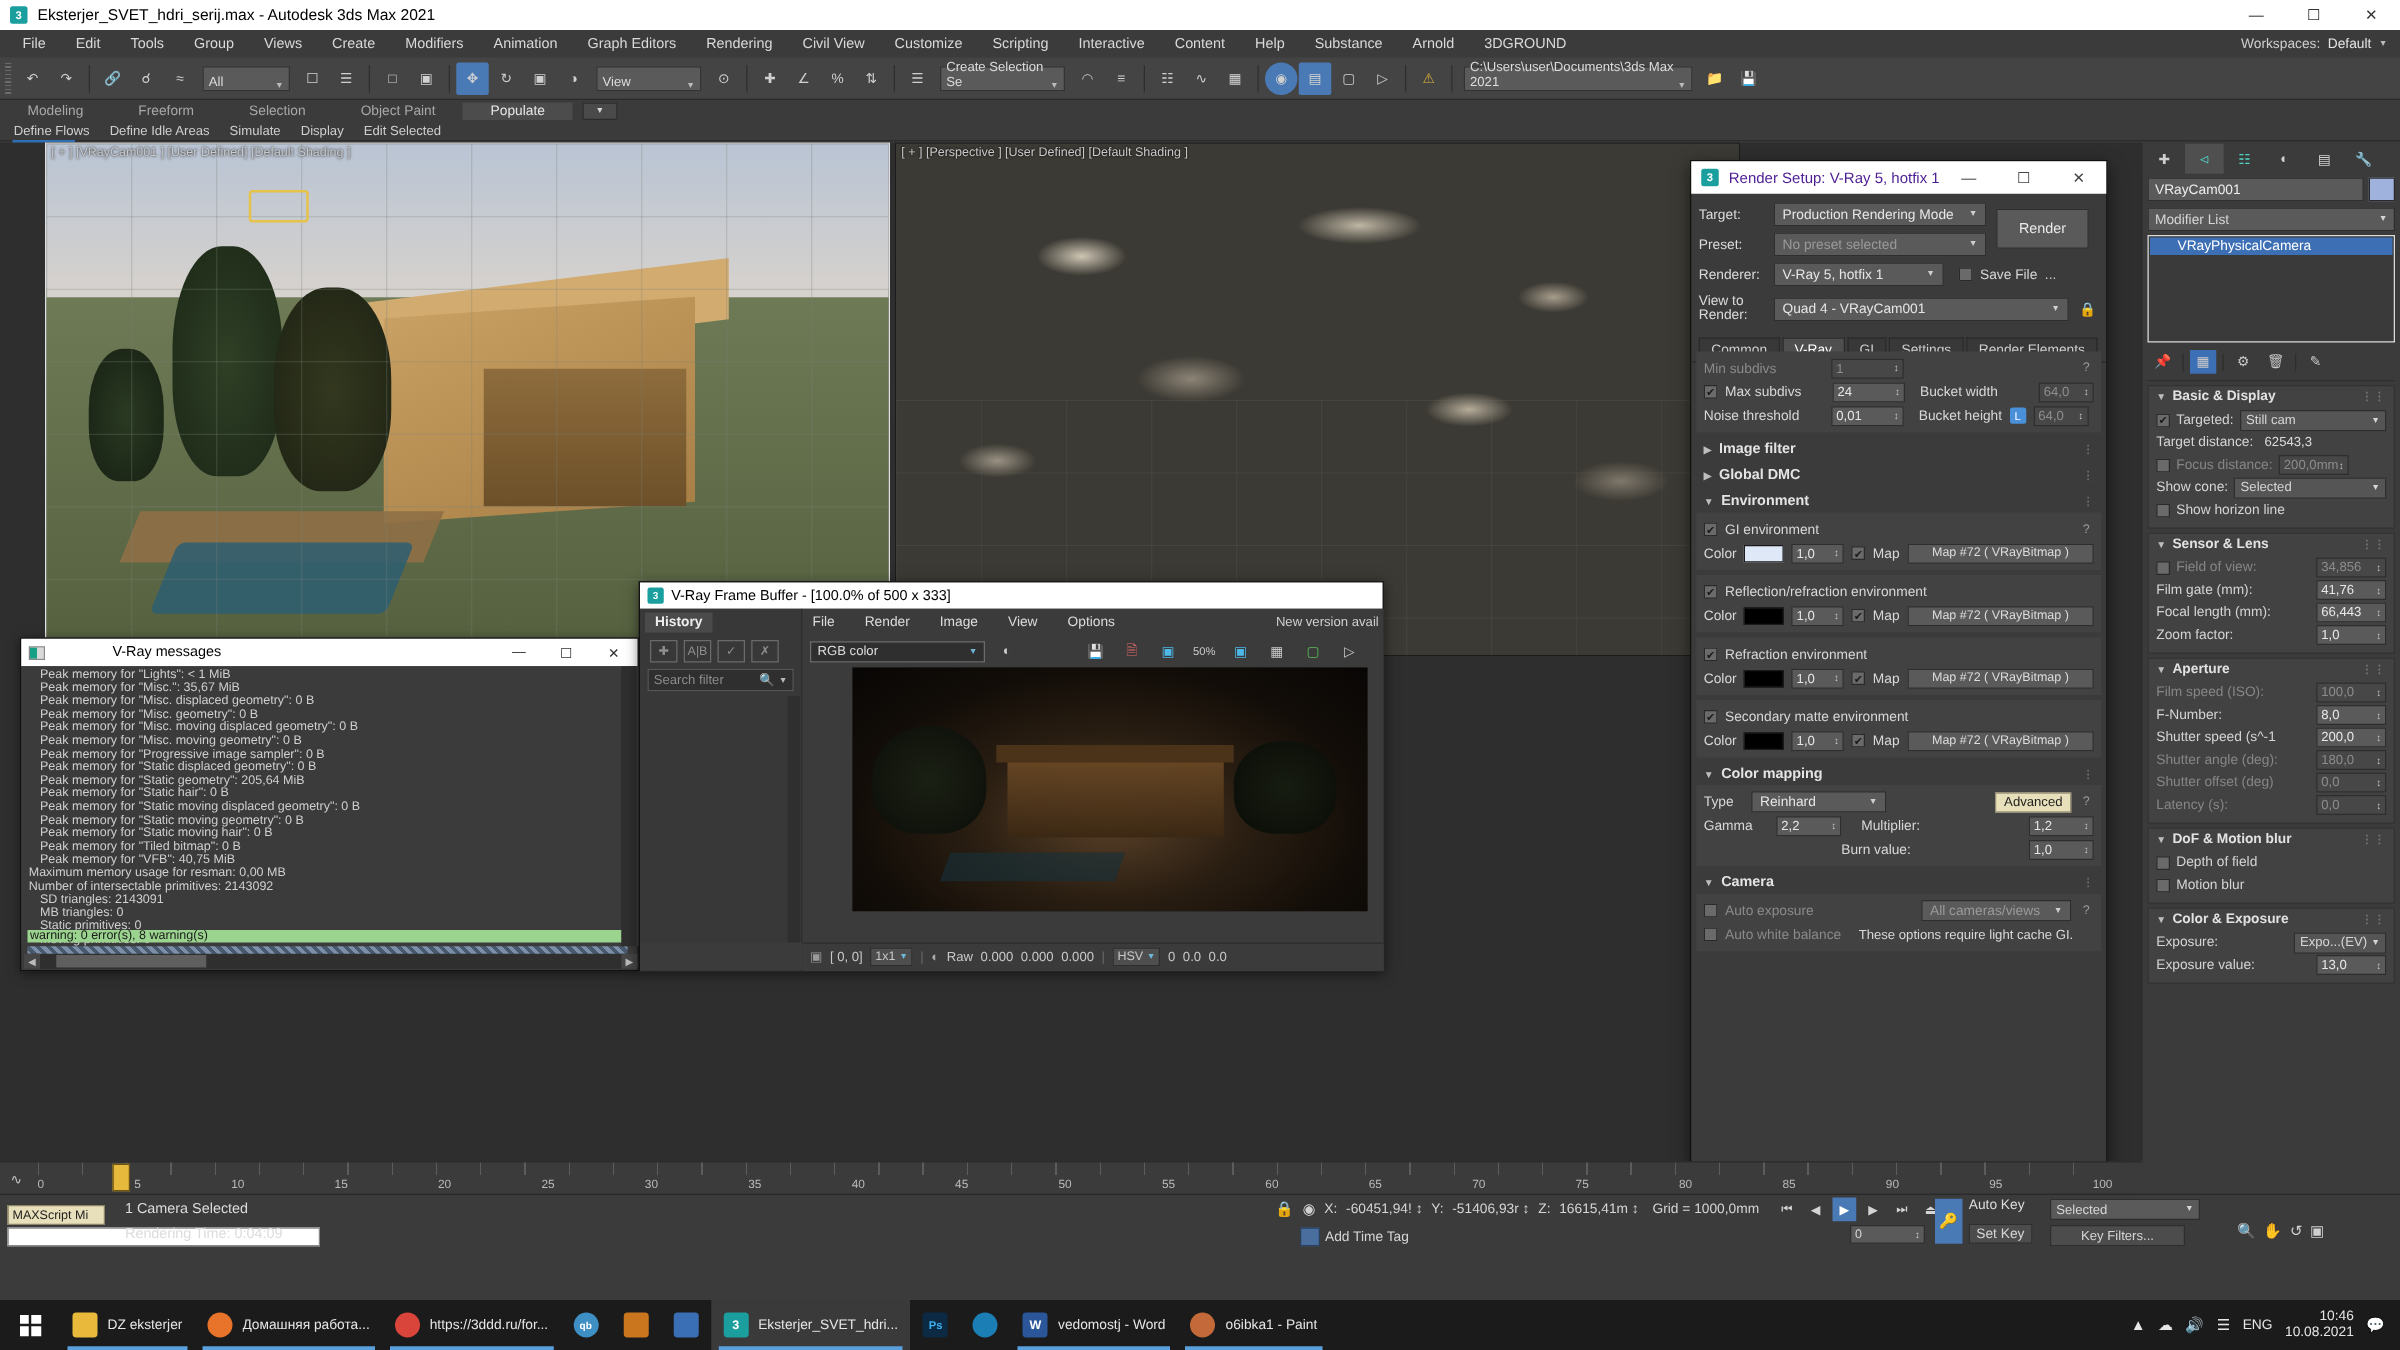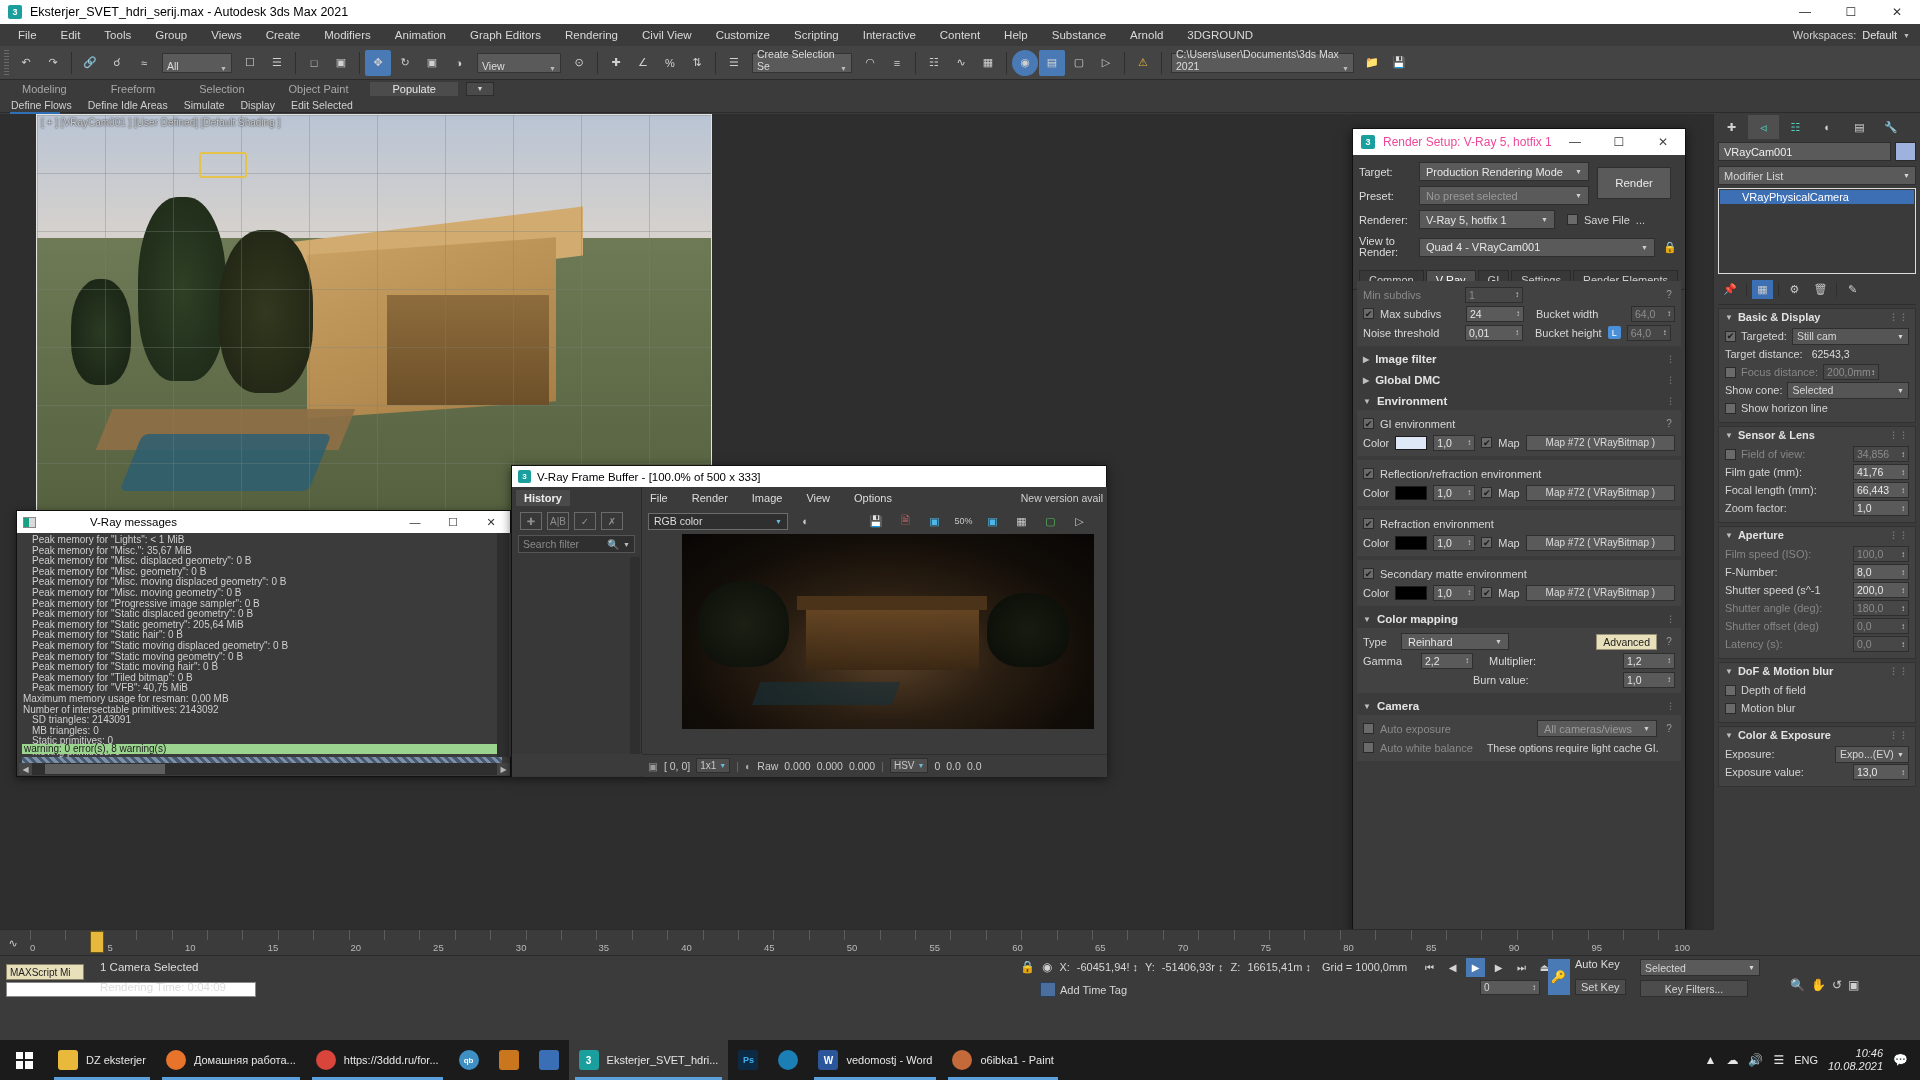--- a/index.html
+++ b/index.html
@@ -151,21 +151,21 @@
   .vfb-canvas{position:absolute;left:170px;top:68px;width:412px;height:195px;background:#0d0c0a;overflow:hidden;}
   .vfb-statusbar{position:absolute;left:130px;bottom:0;width:465px;height:22px;background:#3b3b3b;display:flex;align-items:center;gap:6px;padding-left:6px;font-size:10.5px;color:#c8c8c8;border-top:1px solid #2d2d2d;}
   .mini-combo{height:15px;background:#4e4e4e;border:1px solid #2e2e2e;display:flex;align-items:center;padding:0 3px;font-size:10px;gap:3px;}
   .mini-combo .arrow{font-size:7px;color:#6fb7d6;}
   .vfb-left-strip{position:absolute;left:0;bottom:0;width:130px;height:22px;background:#3b3b3b;}
 
   
   .rsd{position:absolute;left:1352px;top:128px;width:334px;height:807px;background:#3b3b3b;border:1px solid #111;box-shadow:0 3px 12px rgba(0,0,0,.55);}
   .rsd-tb{height:26px;background:#fff;display:flex;align-items:center;}
   .rsd-tb .ico{width:14px;height:14px;margin:0 8px;background:#1a9e9e;border-radius:2px;color:#fff;font-size:9px;display:flex;align-items:center;justify-content:center;font-weight:bold;}
-  .rsd-tb .t{font-size:12px;color:#ec4899;}
+  .rsd-tb .t{font-size:12px;color:#4c1d95;}
   .rsd-tb .btns{margin-left:auto;display:flex;}
   .rsd-tb .b{width:44px;height:26px;display:flex;align-items:center;justify-content:center;color:#444;font-size:12px;}
   .rsd-top{padding:6px 6px 2px 6px;}
   .rsd-row{display:flex;align-items:center;height:21px;gap:6px;margin-bottom:3px;}
   .rsd-lab{width:54px;font-size:11px;color:#dcdcdc;}
   .rsd-lab2{width:54px;font-size:11px;color:#dcdcdc;line-height:11px;}
   .rsd-combo{height:19px;background:#5a5a5a;border:1px solid #2e2e2e;display:flex;align-items:center;padding:0 6px;font-size:11px;color:#e6e6e6;}
   .rsd-combo.dim{color:#9a9a9a;}
   .rsd-combo .arrow{margin-left:auto;font-size:7px;color:#cfcfcf;}
   .render-btn{width:74px;height:32px;background:#5a5a5a;border:1px solid #2e2e2e;display:flex;align-items:center;justify-content:center;font-size:11.5px;color:#eaeaea;}
@@ -218,21 +218,21 @@
   .taskbar{position:absolute;left:0;top:1040px;width:1920px;height:40px;background:#1b1b1b;display:flex;align-items:center;}
   .startbtn{width:48px;height:40px;display:flex;align-items:center;justify-content:center;}
   .win-logo{width:17px;height:17px;display:grid;grid-template-columns:1fr 1fr;grid-template-rows:1fr 1fr;gap:2px;}
   .win-logo i{background:#fff;display:block;}
   .tbitem{height:40px;display:flex;align-items:center;gap:8px;padding:0 10px;position:relative;max-width:170px;}
   .tbitem.active{background:#3a3a3a;}
   .tbitem .lbl{font-size:11px;color:#e6e6e6;white-space:nowrap;overflow:hidden;text-overflow:ellipsis;}
   .tbitem .under{position:absolute;left:6px;right:6px;bottom:0;height:3px;background:#5aa0dd;}
   .ticon{width:20px;height:20px;border-radius:3px;display:flex;align-items:center;justify-content:center;font-size:10px;color:#fff;font-weight:bold;flex:none;}
   .tray{margin-left:auto;display:flex;align-items:center;gap:10px;padding-right:12px;color:#e6e6e6;font-size:11px;}
-  .tray .clock{text-align:right;line-height:13px;font-size:11px;font-style:italic;}
+  .tray .clock{text-align:right;line-height:13px;font-size:11px;}
 </style>
 </head>
 <body>
 
 <div class="app">
 
   <div class="titlebar">
     <div class="tb-icon">3</div>
     <div class="tb-title">Eksterjer_SVET_hdri_serij.max - Autodesk 3ds Max 2021</div>
     <div class="tb-btns">
@@ -356,20 +356,25 @@
       <div class="tree t1"></div>
       <div class="tree t2"></div>
       <div class="tree t3"></div>
       <div class="deck"></div>
       <div class="pool"></div>
       <div class="grid-overlay"></div>
       <div class="yellowbox"></div>
       <div class="vp-label">[ + ] [VRayCam001 ] [User Defined] [Default Shading ]</div>
     </div>
     <div class="vp-sel-border"></div>
+    <div class="vp vp2">
+      <div class="noisevp"></div>
+      <div class="grid-overlay" style="opacity:.45;top:50%;height:50%;"></div>
+      <div class="vp-label">[ + ] [Perspective ] [User Defined] [Default Shading ]</div>
+    </div>
   </div>
 
   <div class="cmdpanel">
     <div class="cp-tabs">
       <div class="cp-tab">✚</div>
       <div class="cp-tab active" style="color:#4fd4c4;">⏿</div>
       <div class="cp-tab" style="color:#4fd4c4;">☷</div>
       <div class="cp-tab">◐</div>
       <div class="cp-tab">▤</div>
       <div class="cp-tab">🔧</div>

